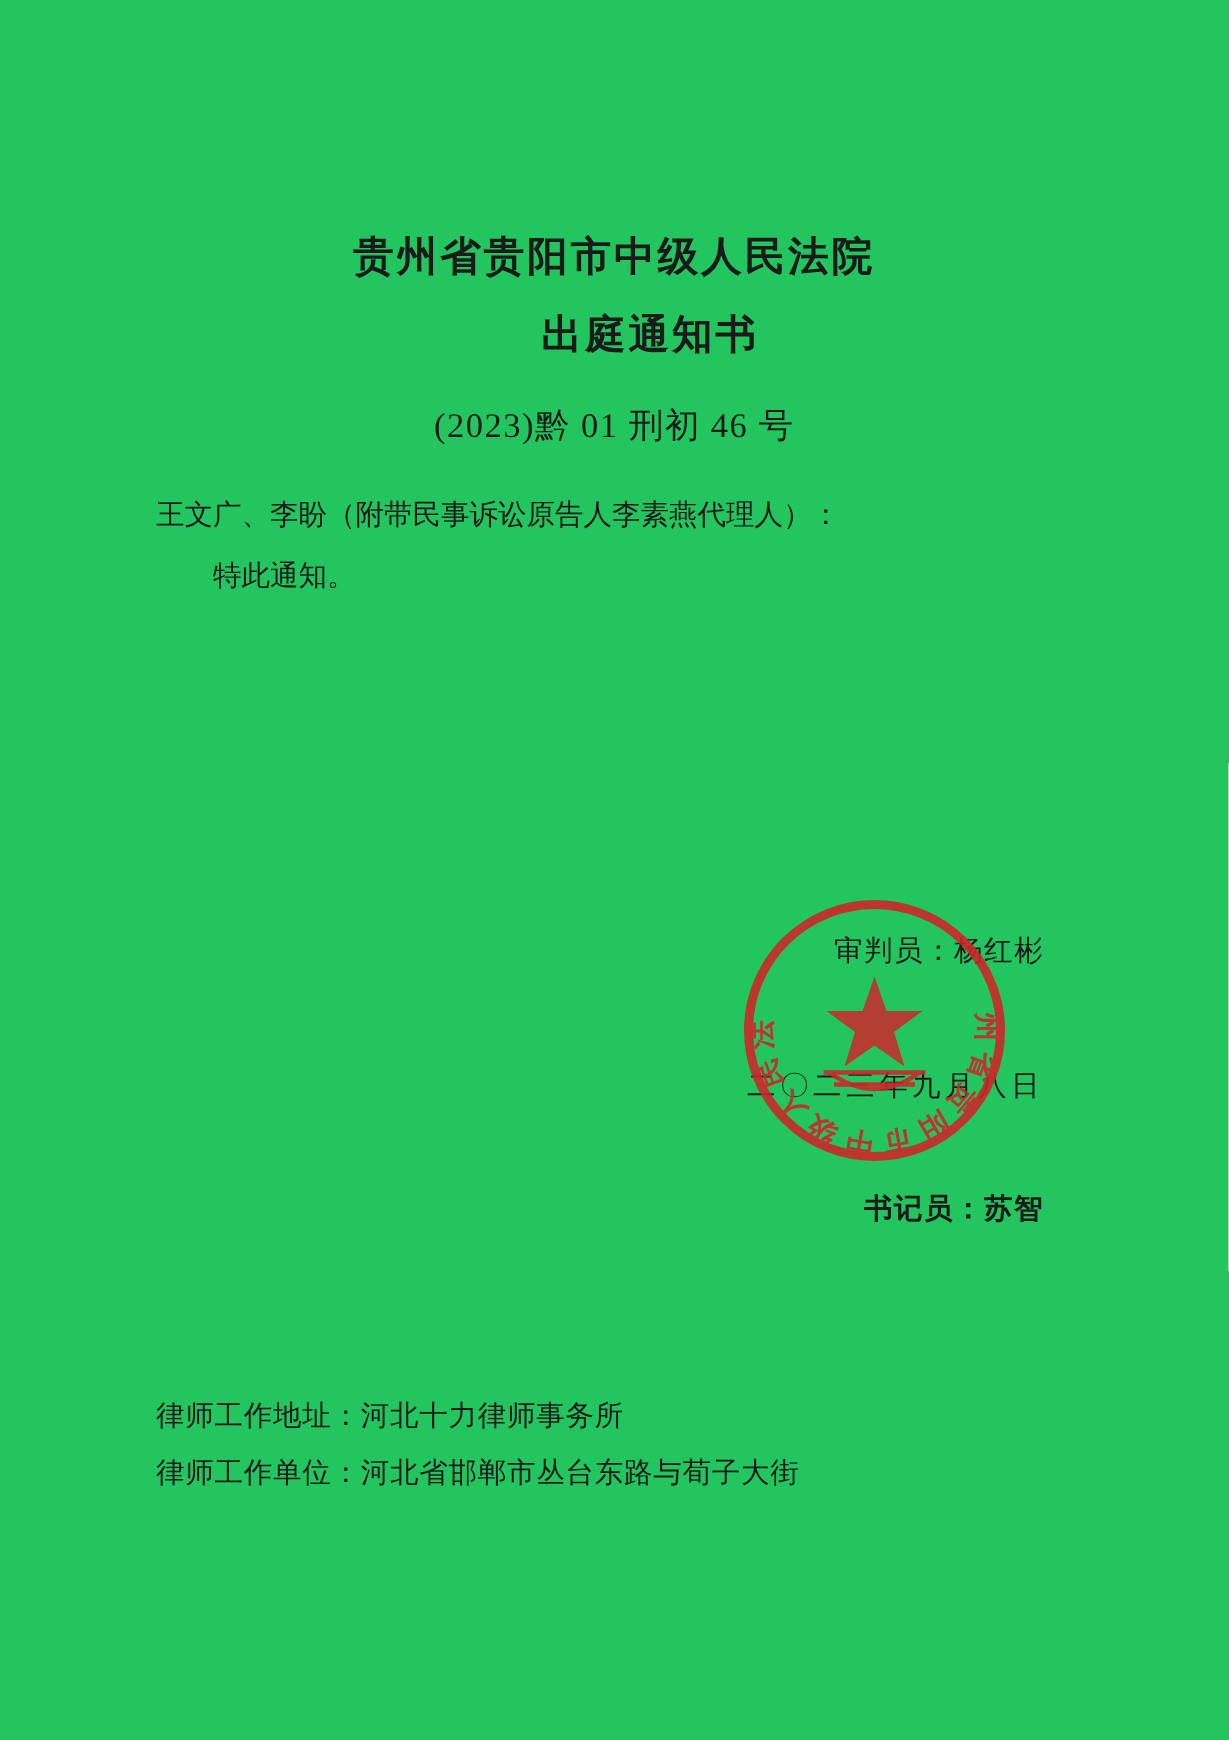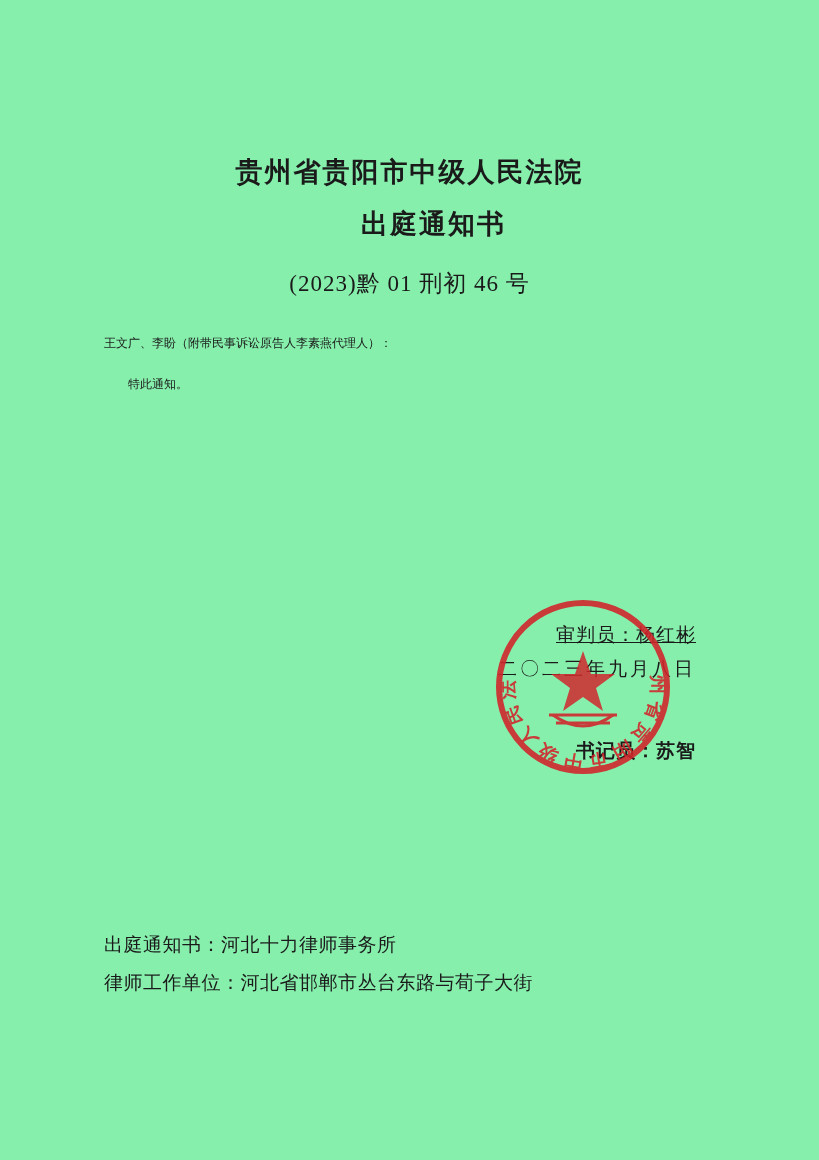--- a/index.html
+++ b/index.html
@@ -12,21 +12,21 @@
     height: 1160px;
     position: relative;
     overflow: hidden;
     font-family: "Liberation Serif", "DejaVu Serif", serif;
     color: #1a1a1a;
   }
 
   .page {
     position: absolute;
     inset: 0;
-    background: #86efac;
+    background: #22c55e;
   }
 
   
   .title-block {
     position: absolute;
     top: 152px;
     left: 0;
     width: 100%;
     text-align: center;
   }
@@ -56,21 +56,21 @@
     font-size: 23px;
     letter-spacing: 1px;
   }
 
   
   .body-block {
     position: absolute;
     top: 326px;
     left: 104px;
     width: 618px;
-    font-size: 12px;
+    font-size: 19px;
     line-height: 35px;
     text-align: justify;
   }
   .recipient-line {
     margin: 0 0 6px 0;
   }
   .para {
     margin: 0;
     text-indent: 2em;
     text-align: justify;
@@ -87,21 +87,21 @@
     width: 618px;
     font-size: 19px;
     line-height: 34px;
   }
   .sig-line {
     text-align: right;
     padding-right: 26px;
     letter-spacing: 1px;
   }
   .sig-line.judge {
-    text-decoration: underline;
+    margin-bottom: 56px;
   }
   .sig-line.date {
     margin-bottom: 48px;
     letter-spacing: 3px;
   }
   .sig-line.clerk {
     letter-spacing: 1px;
     font-weight: bold;
   }
 
@@ -173,20 +173,20 @@
         </g>
         <text font-family="DejaVu Serif, serif" font-size="19" font-weight="bold" fill="#d2232a" letter-spacing="5">
           <textPath href="#sealTextPath" startOffset="50%" text-anchor="middle">贵州省贵阳市中级人民法院</textPath>
         </text>
       </g>
     </svg>
   </div>
 
   <div class="footer-block">
     <div class="footer-line">
-      <span>出庭通知书：</span><span>河北十力律师事务所</span>
+      <span>律师工作地址：</span><span>河北十力律师事务所</span>
     </div>
     <div class="footer-line">
       <span>律师工作单位：</span><span>河北省邯郸市丛台东路与荀子大街</span>
     </div>
   </div>
 
 </div>
 
 </body></html>

